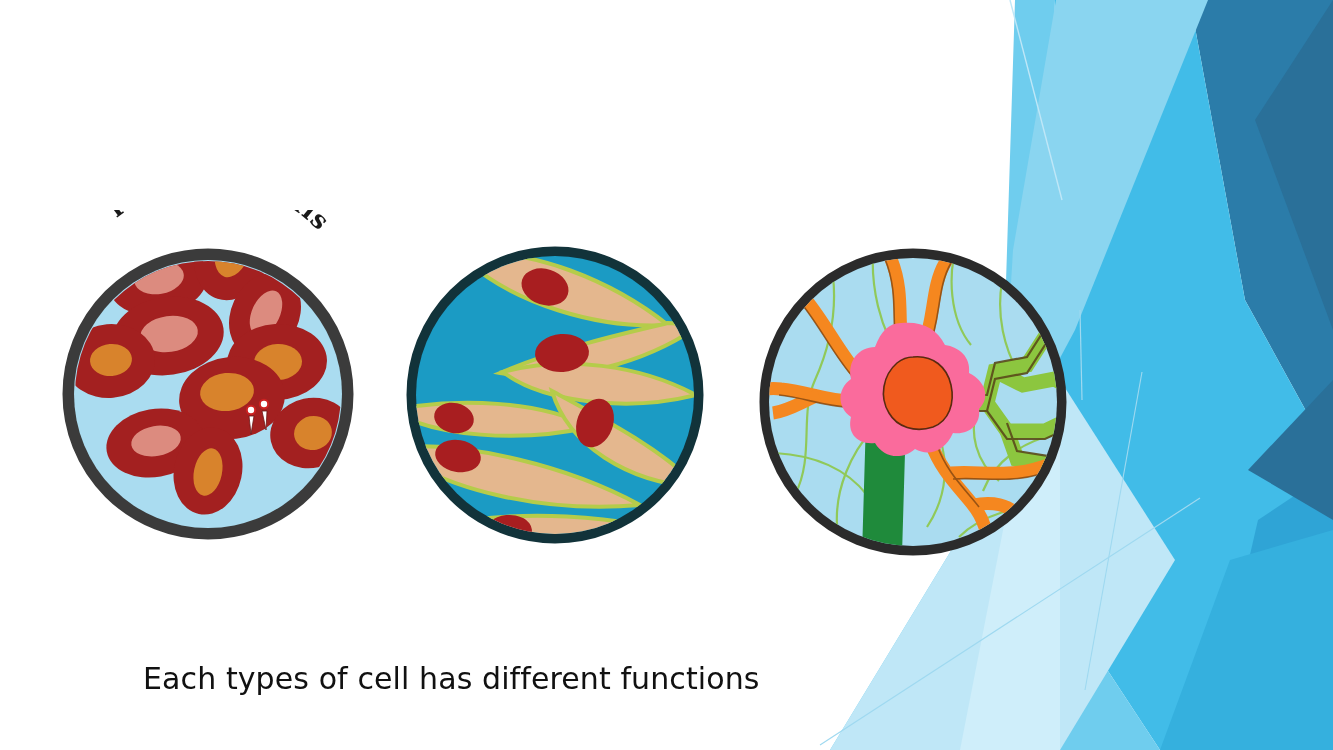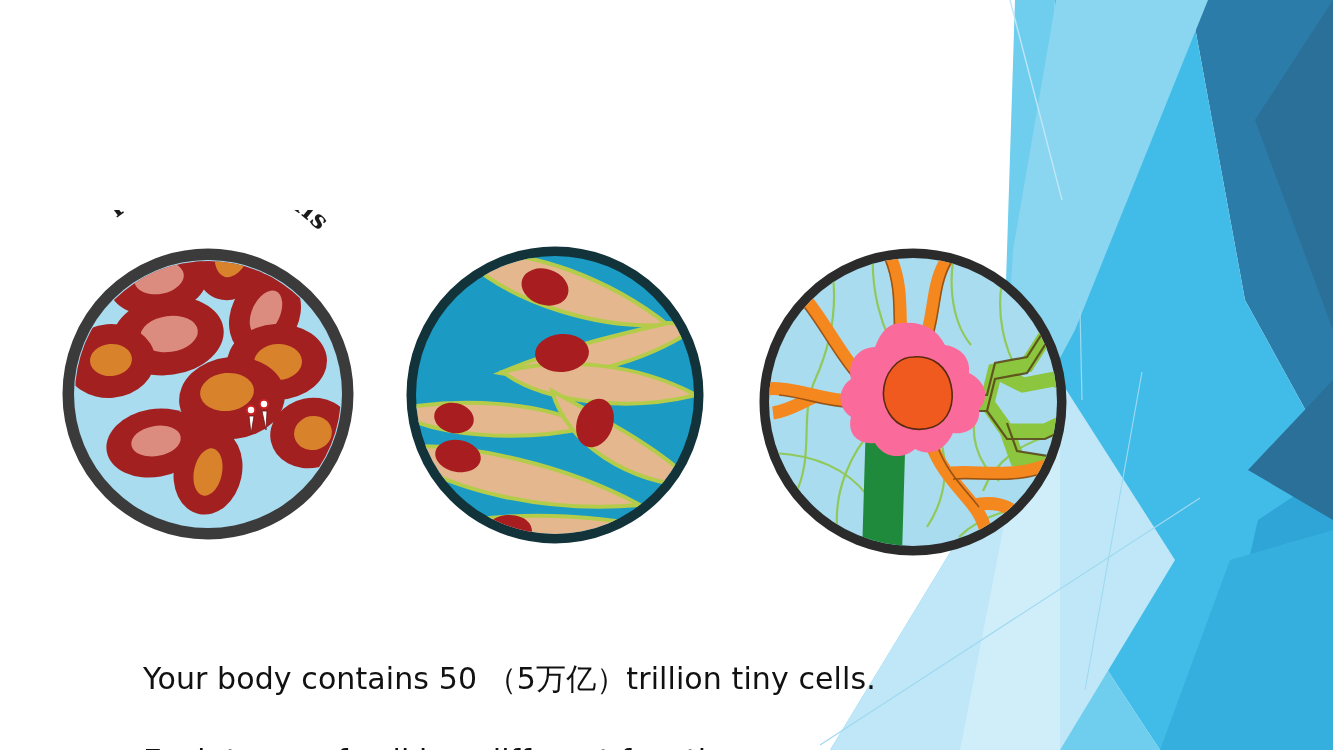--- a/index.html
+++ b/index.html
@@ -290,17 +290,16 @@
 
       <g class="cell-label">
         <text>
           <textPath href="#arcNERVE" startOffset="30%">nerve cells</textPath>
         </text>
       </g>
     </svg>
   </div>
 
   <div id="caption">
-    <span class="line">Your body contains 50 （5万亿）trillion tiny cells.</span>
     <span class="line">Each types of cell has different functions</span>
   </div>
 
 </div>
 
 </body></html>

